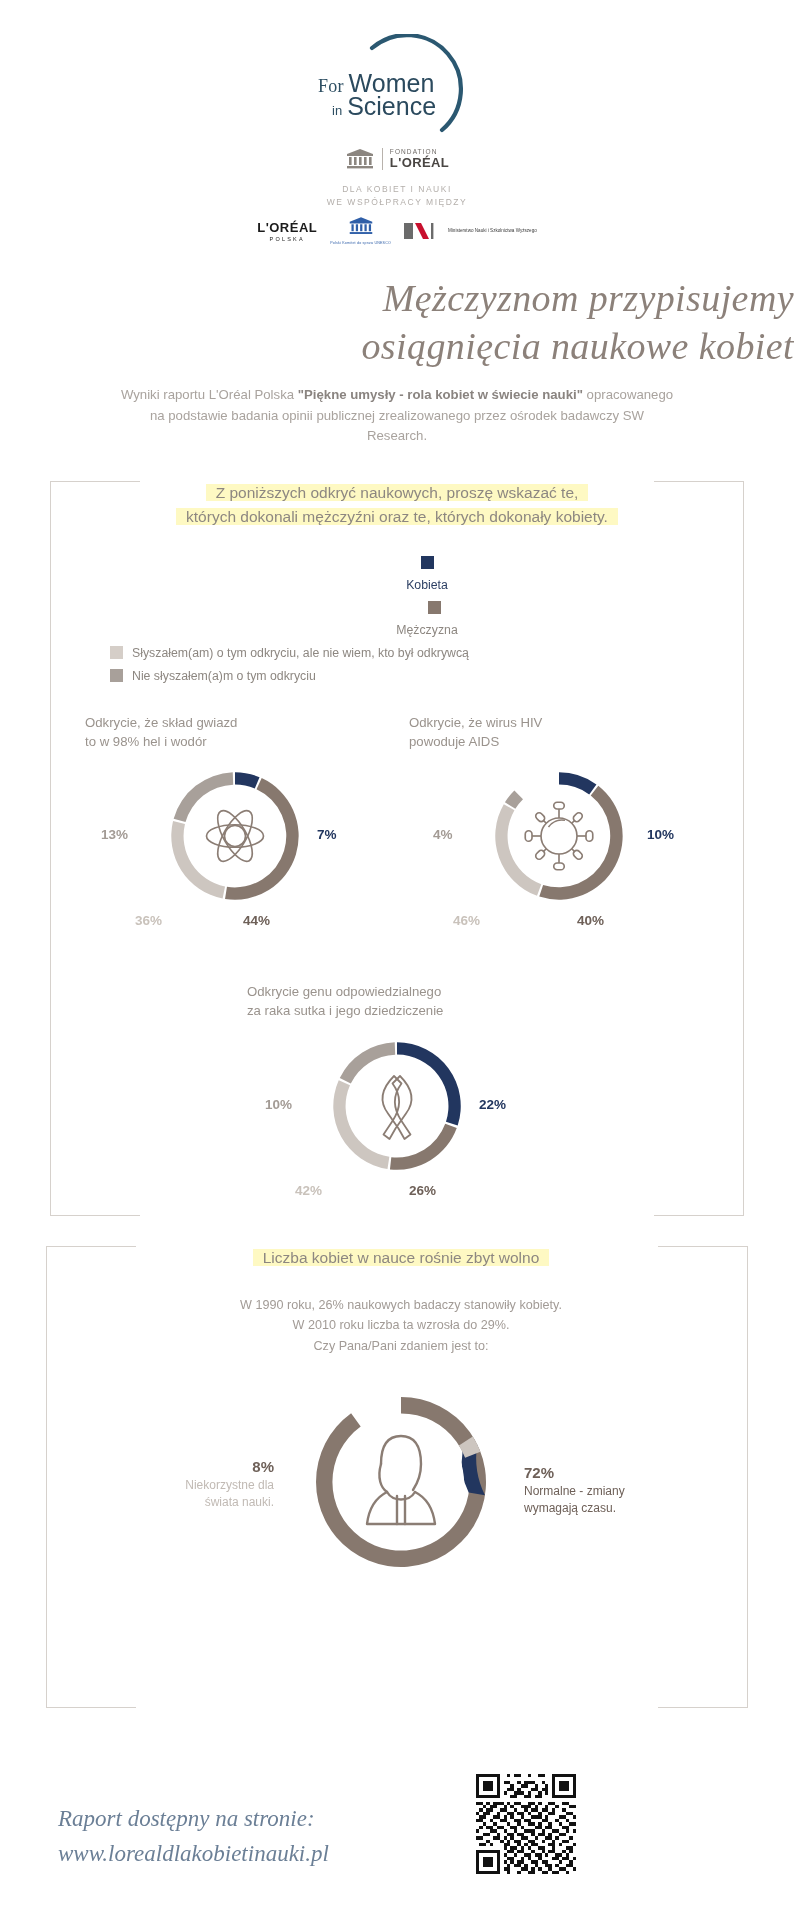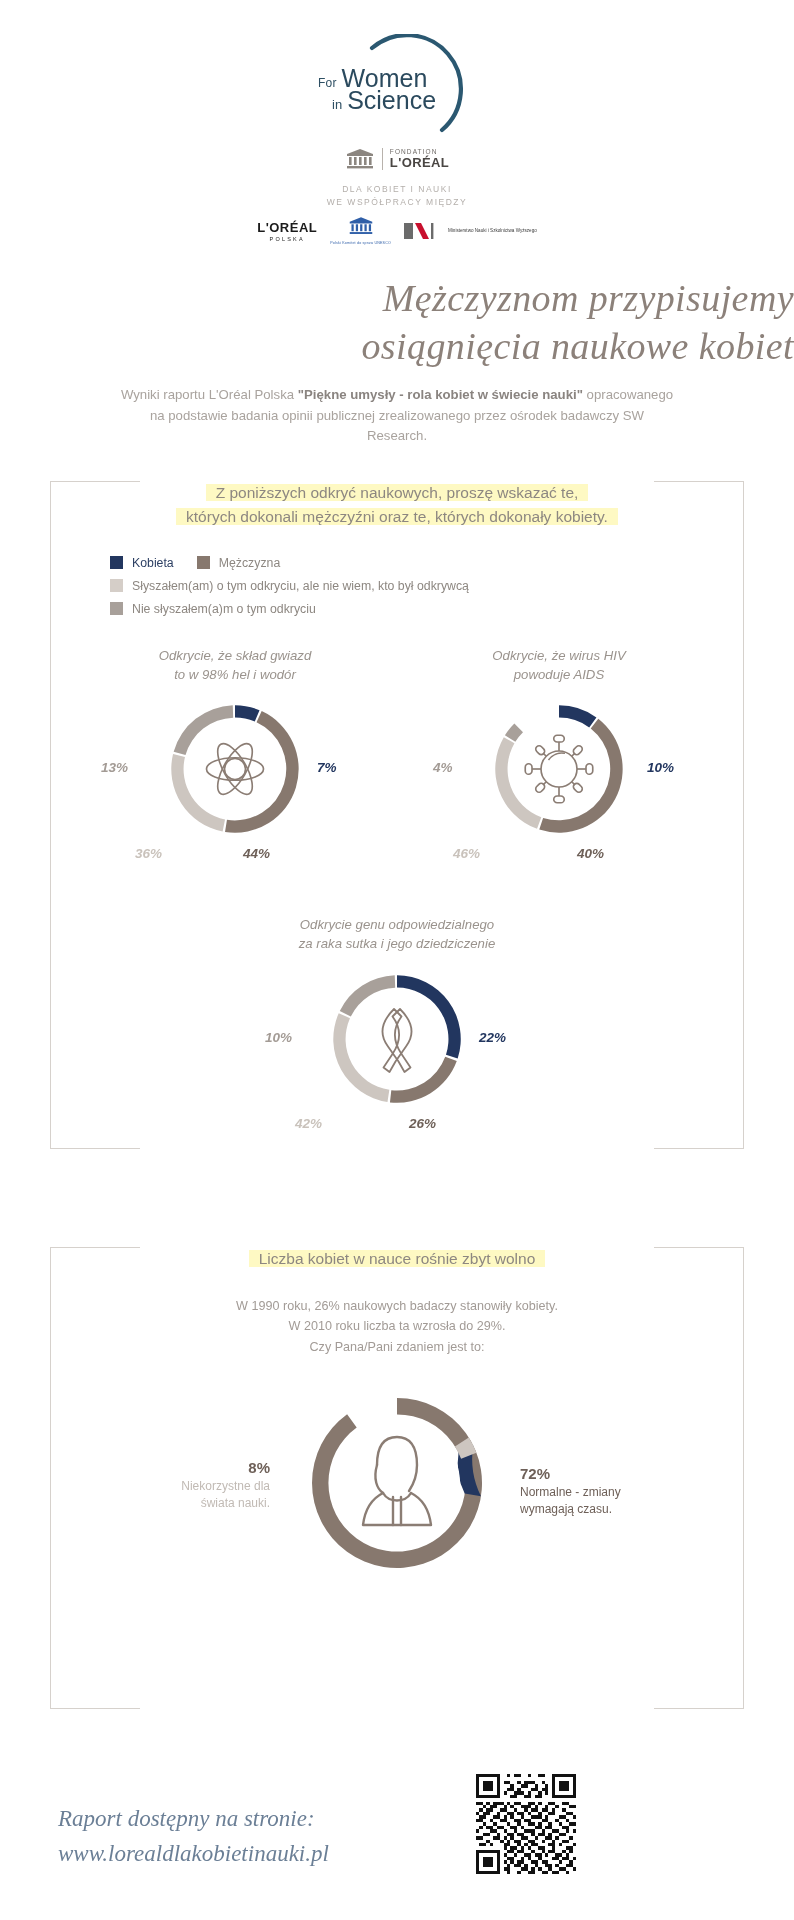--- a/index.html
+++ b/index.html
@@ -11,21 +11,21 @@
     position:relative;
     overflow:hidden;
   }
   .page{width:794px;height:1920px;position:relative;}
 
   
   .logo-block{padding-top:34px;text-align:center;}
   .fwis{position:relative;width:190px;height:108px;margin:0 auto;}
   .fwis svg{position:absolute;left:0;top:0;}
   .fwis-text{position:absolute;left:0;top:22px;width:150px;text-align:left;}
-  .fw-for{font-family:Liberation Sans, sans-serif;font-size:12px;color:#2e4f63;letter-spacing:.2px;margin-top:20px;}
+  .fw-for{font-family:Liberation Serif, serif;font-size:18px;color:#2e4f63;letter-spacing:.2px;margin-top:20px;}
   .fw-women{font-family:"Liberation Sans",sans-serif;font-size:25px;color:#2b4a5e;line-height:.95;}
   .fw-in{font-size:13px;color:#2e4f63;}
   .fw-science{font-size:25px;color:#2b4a5e;line-height:.95;}
   .fwis-row1{display:flex;align-items:baseline;gap:5px;padding-left:16px;}
   .fwis-row2{display:flex;align-items:baseline;gap:5px;padding-left:30px;margin-top:-2px;}
 
   .unesco-row{display:flex;align-items:center;justify-content:center;gap:7px;margin-top:6px;}
   .unesco-temple{width:30px;height:22px;}
   .vdiv{width:1px;height:22px;background:#b8b2ac;}
   .fondation{text-align:left;line-height:1.05;}
@@ -68,40 +68,40 @@
   .bracket .bbr{position:absolute;right:0;bottom:0;height:1px;width:90px;background:#d6d1cc;}
 
   .sec-title{
     position:relative;text-align:center;font-size:15.5px;line-height:1.5;
     color:#8d8781;margin-top:-11px;
   }
   .sec-title span{background:#fef9c3;padding:0 10px;}
 
   
   .legend{margin:28px 0 0 60px;}
-  .lg-row{display:flex;align-items:center;gap:9px;margin-bottom:9px;}
+  .lg-row{display:flex;align-items:center;gap:9px;margin-bottom:9px;flex-direction:column;}
   .lg-row2{display:flex;align-items:center;gap:9px;margin-bottom:9px;}
   .sw{width:13px;height:13px;display:inline-block;flex:0 0 auto;}
   .lg-label{font-size:12.3px;color:#8d8781;}
   .lg-label.dark{color:#2c3f63;}
 
   
   .charts-row{display:flex;justify-content:center;gap:24px;margin-top:30px;}
-  .chart-cell{width:300px;text-align:center;position:relative;font-style:italic;}
+  .chart-cell{width:300px;position:relative;}
   .chart-title{font-size:13.2px;line-height:1.45;color:#9a938d;min-height:38px;}
   .donut-wrap{position:relative;width:300px;height:185px;margin-top:10px;}
   .donut{position:absolute;left:75px;top:0;width:150px;height:150px;}
   .pct{position:absolute;font-size:13.5px;font-weight:bold;}
   .pct.kobieta{color:#22365f;}
   .pct.mezczyzna{color:#6e6058;}
   .pct.slyszalem{color:#c9c2bb;}
   .pct.nie{color:#a39b95;}
 
   
-  .sec2{width:694px;margin-top:109px;padding-bottom:36px;}
+  .sec2{width:694px;margin-top:41px;padding-bottom:36px;padding-left:8px;}
   .sec2-sub{
     text-align:center;font-size:12.6px;line-height:1.62;color:#a29b96;margin-top:26px;
   }
   .big-donut-wrap{position:relative;width:694px;height:290px;margin-top:26px;}
   .big-donut{position:absolute;left:247px;top:0;width:200px;height:200px;}
   .blk{position:absolute;font-size:12px;line-height:1.42;}
   .blk .num{font-size:15px;font-weight:bold;display:block;}
 
   
   .footer{position:absolute;left:0;bottom:0;width:638px;height:160px;}

